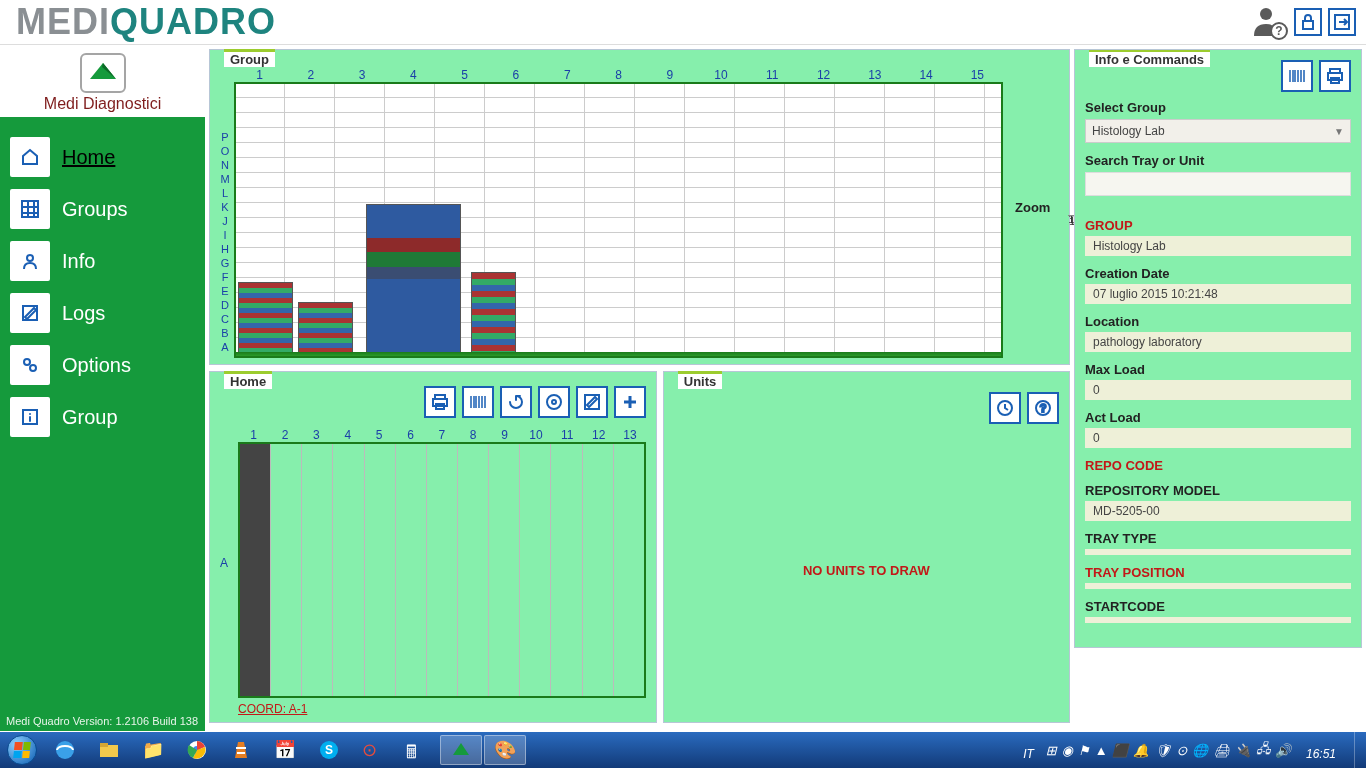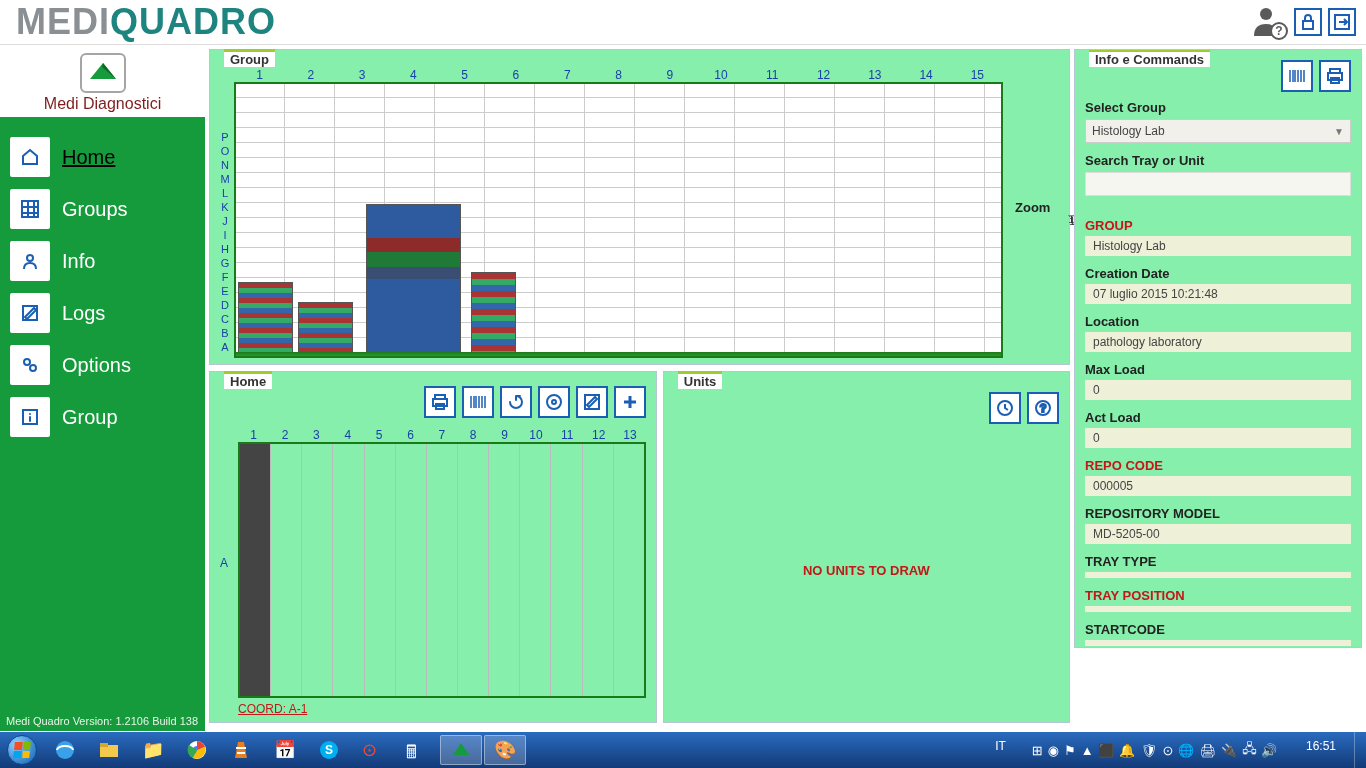--- a/index.html
+++ b/index.html
@@ -96,21 +96,21 @@
 .taskbar { position: absolute; bottom: 0; left: 0; right: 0; height: 36px; background: linear-gradient(#2a6bbf, #123a78); display: flex; align-items: center; color: #fff; }
 .start-orb { width: 44px; height: 36px; display: flex; align-items: center; justify-content: center; }
 .start-orb .orb { width: 30px; height: 30px; border-radius: 50%; background: radial-gradient(circle at 30% 30%, #8fd1ff, #0a5bb0); border: 1px solid #084b90; display:flex; align-items:center; justify-content:center; }
 .start-orb .orb .flag { width:16px; height:16px; display:grid; grid-template-columns:1fr 1fr; grid-template-rows:1fr 1fr; gap:1px; transform: skewX(-6deg); }
 .start-orb .flag div:nth-child(1){background:#f25022;} .start-orb .flag div:nth-child(2){background:#7fba00;} .start-orb .flag div:nth-child(3){background:#00a4ef;} .start-orb .flag div:nth-child(4){background:#ffb900;}
 .tb-items { display: flex; align-items: center; gap: 2px; }
 .tb-item { width: 42px; height: 30px; display: flex; align-items: center; justify-content: center; border-radius: 2px; cursor:pointer; }
 .tb-item.active { background: rgba(255,255,255,0.22); box-shadow: inset 0 0 0 1px rgba(255,255,255,0.4); }
 .tb-item svg, .tb-item span { width: 22px; height: 22px; font-size: 18px; }
 .taskbar-spacer { flex: 1; }
-.tray { display: flex; align-items: flex-start; gap: 20px; padding-right: 10px; font-size: 12px; }
+.tray { display: flex; align-items: flex-end; gap: 6px; padding-right: 10px; font-size: 12px; font-style: italic; }
 .tray .lang { padding: 0 6px; }
 .tray .icons { display: flex; gap: 5px; align-items:center; }
 .tray .icons span { font-size: 13px; }
 .clock { padding: 0 8px; }
 .showdesktop { width: 12px; height: 36px; border-left: 1px solid rgba(255,255,255,0.3); }
 </style>
 </head>
 <body>
 
 <div class="topbar">
@@ -420,21 +420,20 @@
       <div class="info-label">Creation Date</div>
       <div class="info-field">07 luglio 2015 10:21:48</div>
       <div class="info-label">Location</div>
       <div class="info-field">pathology laboratory</div>
       <div class="info-label">Max Load</div>
       <div class="info-field">0</div>
       <div class="info-label">Act Load</div>
       <div class="info-field">0</div>
 
       <div class="info-label red">REPO CODE</div>
-      <div class="info-field">000005</div>
       <div class="info-label">REPOSITORY MODEL</div>
       <div class="info-field">MD-5205-00</div>
       <div class="info-label">TRAY TYPE</div>
       <div class="info-field"></div>
 
       <div class="info-label red">TRAY POSITION</div>
       <div class="info-field"></div>
       <div class="info-label">STARTCODE</div>
       <div class="info-field"></div>
     </div>

